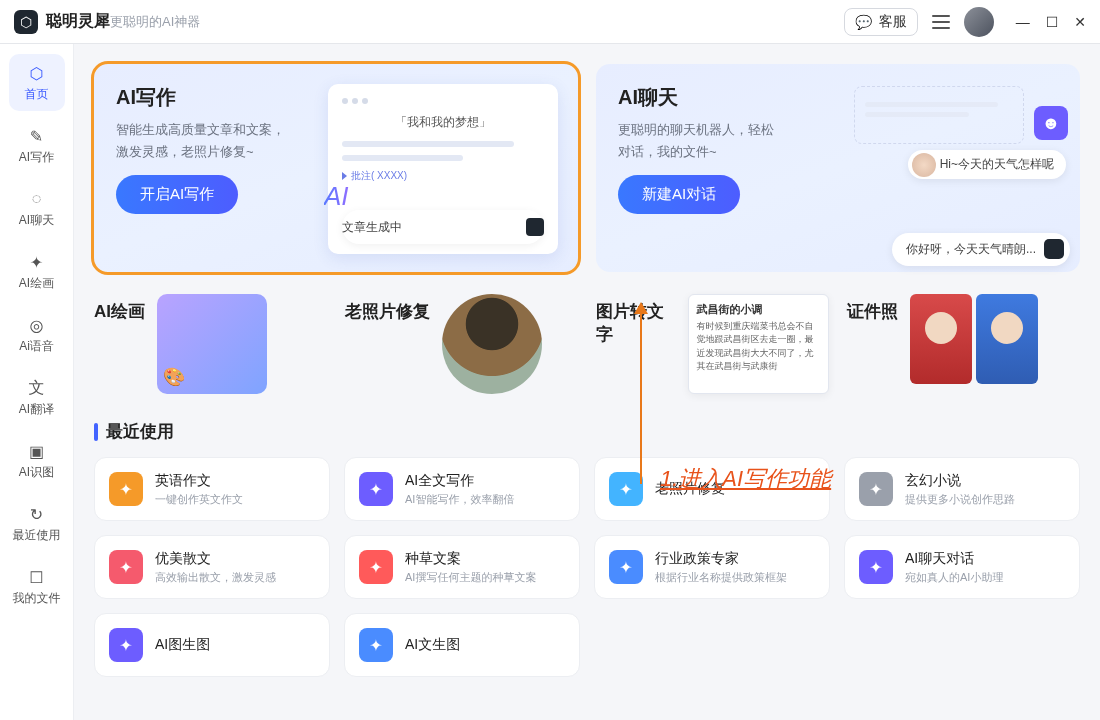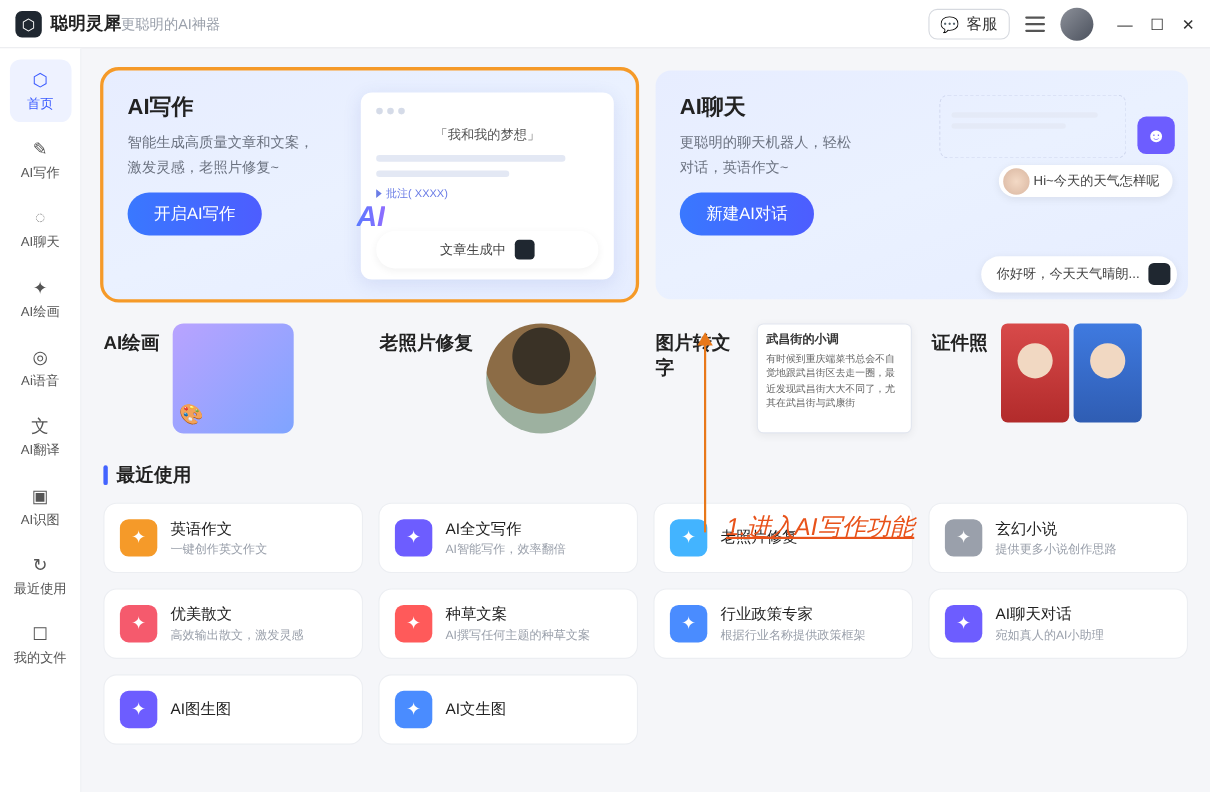--- a/index.html
+++ b/index.html
@@ -35,23 +35,23 @@
 .hero-title { font-size: 20px; font-weight: 700; color: #222; }
 .hero-desc { margin-top: 8px; font-size: 13px; color: #6b7280; line-height: 1.7; max-width: 180px; }
 .hero-btn { margin-top: 12px; background: linear-gradient(90deg,#3978ff,#4d5dff); color: #fff; border: none; padding: 10px 24px; border-radius: 24px; font-size: 15px; cursor: pointer; }
 .mock-panel { position: absolute; right: 20px; top: 20px; width: 230px; height: 170px; background: #fff; border-radius: 10px; box-shadow: 0 4px 16px rgba(60,80,180,.12); padding: 14px 14px; }
 .mock-dots { display: flex; gap: 4px; margin-bottom: 10px; }
 .mock-dots i { width: 6px; height: 6px; border-radius: 50%; background: #d5dbe8; }
 .mock-head { font-size: 12px; color: #555; text-align: center; margin-bottom: 10px; }
 .mock-line { height: 6px; background: #e3e8f4; border-radius: 3px; margin: 8px 0; }
 .mock-tag { font-size: 10px; color: #6a7ce6; display: flex; align-items: center; gap: 4px; margin-top: 4px; }
 .mock-tag::before { content:""; width:0; height:0; border-left:5px solid #6a7ce6; border-top:4px solid transparent; border-bottom:4px solid transparent; }
-.mock-foot { position: absolute; bottom: 10px; left: 14px; right: 14px; background: #fff; border-radius: 20px; box-shadow: 0 2px 8px rgba(0,0,0,.06); height: 34px; display: flex; align-items: center; justify-content: center; gap: 8px; font-size: 12px; color: #444; }
+.mock-foot { position: absolute; bottom: 10px; left: 14px; right: 14px; background: #fff; border-radius: 20px; box-shadow: 0 2px 8px rgba(0,0,0,.06); height: 34px; display: flex; align-items: center; justify-content: space-between; gap: 8px; font-size: 12px; color: #444; }
 .mock-foot .logo-sm { width: 18px; height: 18px; background: #1f2730; border-radius: 4px; }
-.ai-badge { position: absolute; left: -4px; bottom: 42px; font-size: 26px; font-weight: 700; font-style: italic; background: linear-gradient(90deg,#5a79ff,#8f6dff); -webkit-background-clip: text; color: transparent; }
+.ai-badge { position: absolute; left: -4px; bottom: 42px; font-size: 26px; font-weight: 400; font-style: italic; background: linear-gradient(90deg,#5a79ff,#8f6dff); -webkit-background-clip: text; color: transparent; }
 
 
 .bubble-hi { position: absolute; right: 14px; top: 86px; background: #fff; border-radius: 20px; padding: 6px 12px 6px 32px; font-size: 12px; color: #444; box-shadow: 0 2px 8px rgba(0,0,0,.08); }
 .bubble-hi .face { position: absolute; left: 4px; top: 3px; width: 24px; height: 24px; border-radius: 50%; background: radial-gradient(circle,#f3d9c5,#d9b6a0); }
 .bubble-reply { position: absolute; right: 10px; top: 126px; background: #fff; border-radius: 20px; padding: 8px 34px 8px 14px; font-size: 12px; color: #444; box-shadow: 0 2px 8px rgba(0,0,0,.08); margin-top: 43px; }
 .bubble-reply .logo-sm { position: absolute; right: 6px; top: 6px; width: 20px; height: 20px; background: #1f2730; border-radius: 5px; }
 .chat-icon-box { position: absolute; right: 12px; top: 42px; width: 34px; height: 34px; background: #6d5dff; border-radius: 8px; display: flex; align-items: center; justify-content: center; color: #fff; font-size: 18px; }
 .chat-ghost { position: absolute; right: 56px; top: 22px; width: 170px; height: 58px; border: 1px dashed #c6cee8; border-radius: 8px; opacity: .7; padding: 10px; }
 .chat-ghost .mock-line { height: 5px; margin: 5px 0; }
 
@@ -178,21 +178,21 @@
           <div class="mock-foot">
             <span>文章生成中</span>
               <span class="logo-sm"></span>
           </div>
         </div>
       </div>
 
       <div class="hero-card">
         <div class="hero-title">AI聊天</div>
         <div class="hero-desc">
-          <span>更聪明的聊天机器人，轻松</span><br><span>对话，英语作文~</span>
+          <span>更聪明的聊天机器人，轻松</span><br><span>对话，我的文件~</span>
         </div>
         <button class="hero-btn">新建AI对话</button>
         <div class="chat-ghost">
           <div class="mock-line" style="width:90%"></div>
           <div class="mock-line" style="width:70%"></div>
         </div>
         <div class="chat-icon-box">☻</div>
         <div class="bubble-hi">
           <span class="face"></span>
           <span>Hi~今天的天气怎样呢</span>

